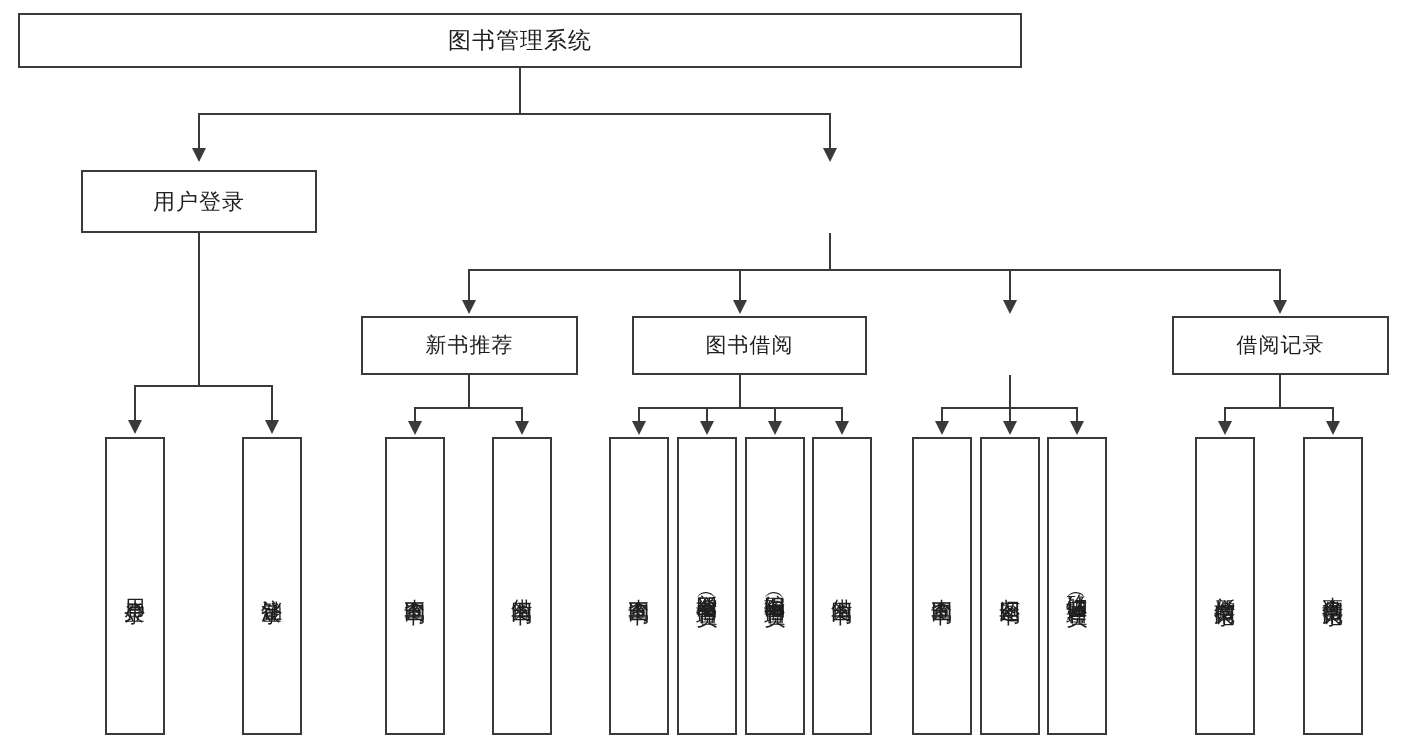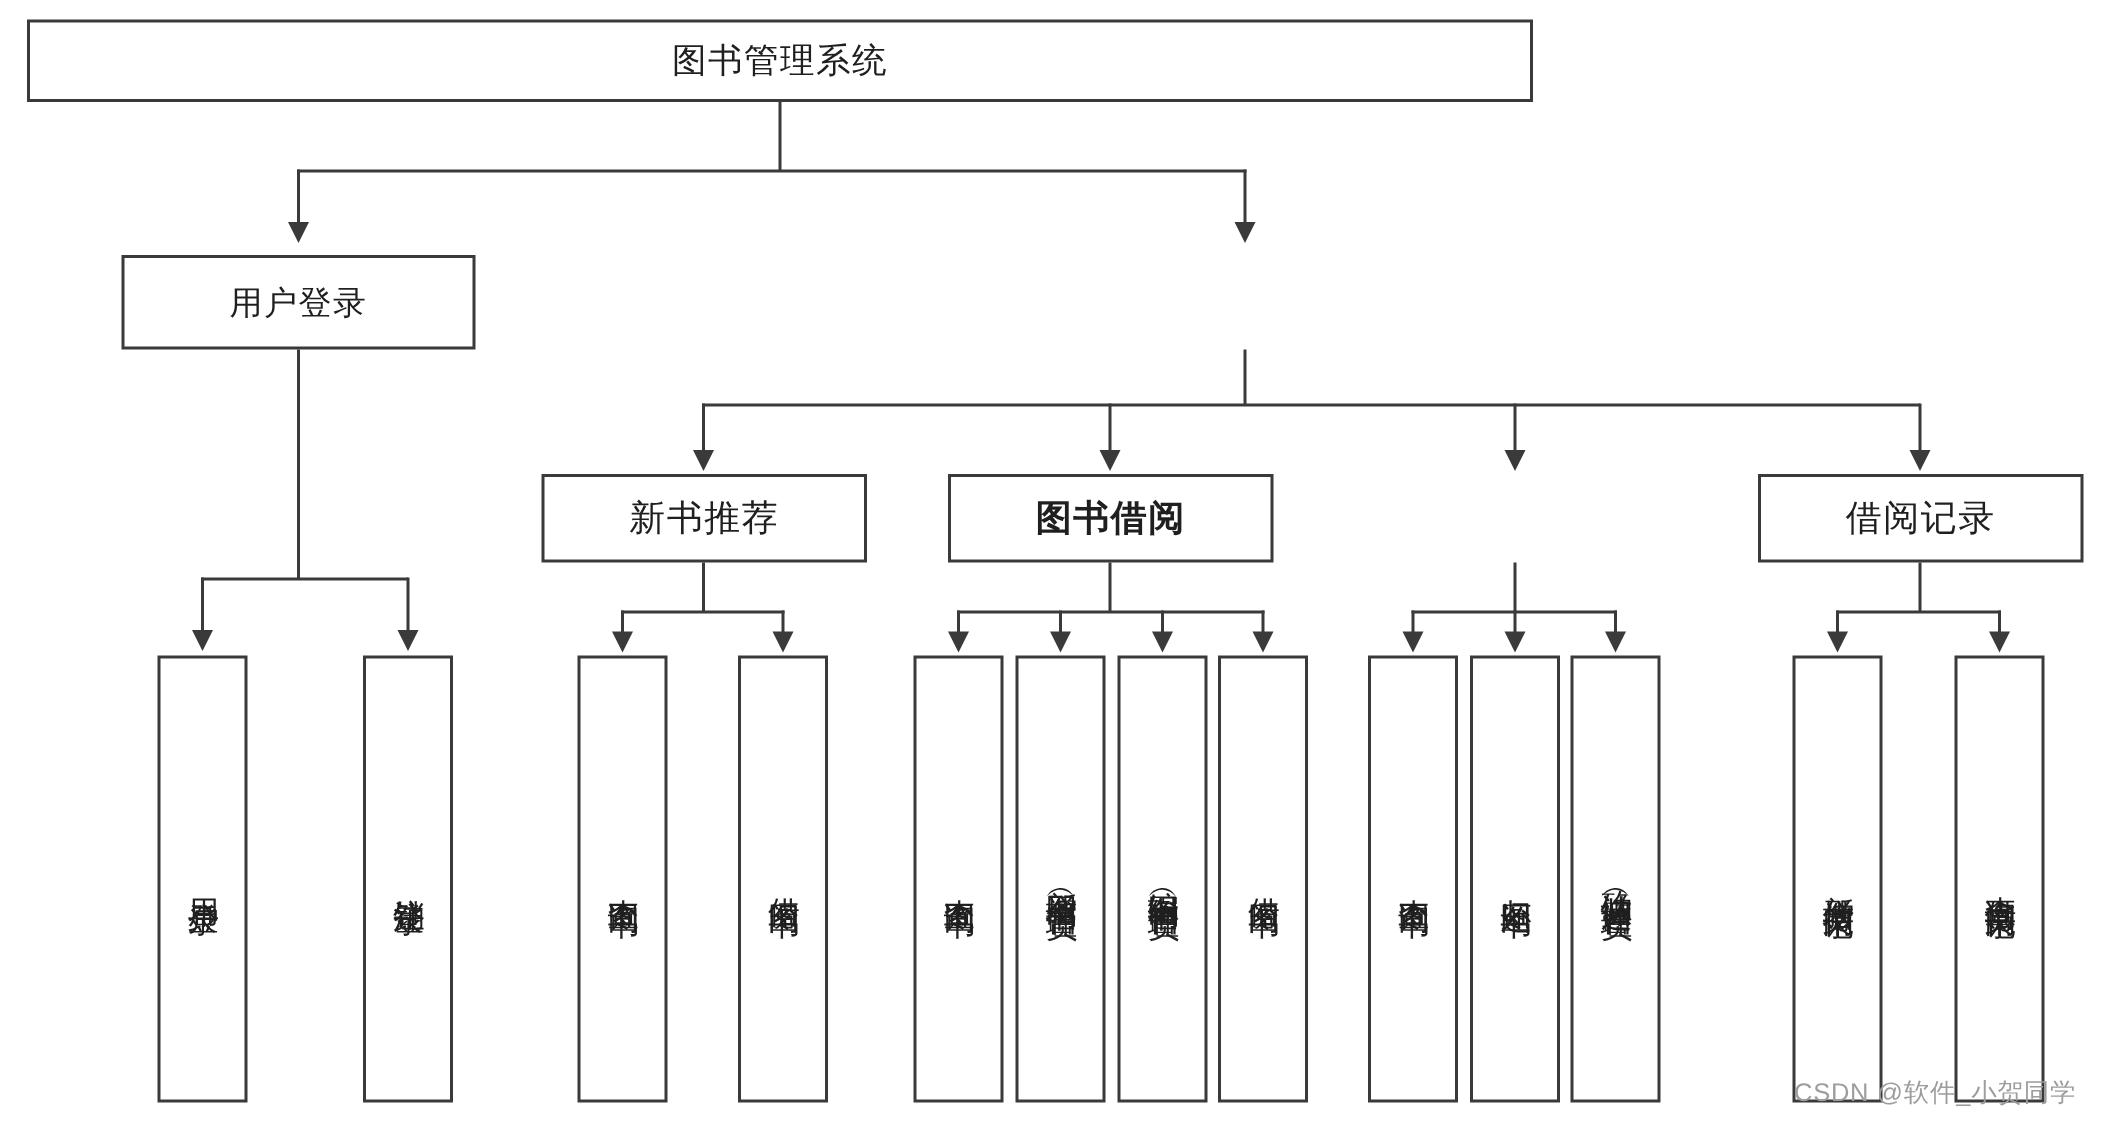--- a/index.html
+++ b/index.html
@@ -29,21 +29,21 @@
     font-size:22px;
     line-height:1.15;
     letter-spacing:1px;
     color:#1f1f1f;
     white-space:nowrap;
     text-align:right;
   }
   
   .node.root .label{font-size:23px;}
   .node.mid  .label{font-size:22px;}
-  .node.grp  .label{font-size:24px;}
+  .node.grp  .label{font-size:21px;}
 
   
   .node.leaf{
     align-items:center;
     justify-content:center;
     padding:4px 0;
   }
   .node.leaf .label{
     writing-mode:vertical-rl;
     text-orientation:upright;
@@ -108,21 +108,21 @@
   <div class="vline" style="left:1009px;top:269px;height:32px;"></div>
   <div class="vline" style="left:1279px;top:269px;height:32px;"></div>
   <div class="arrow" style="left:462px;top:300px;"></div>
   <div class="arrow" style="left:733px;top:300px;"></div>
   <div class="arrow" style="left:1003px;top:300px;"></div>
   <div class="arrow" style="left:1273px;top:300px;"></div>
 
   <div class="node grp" style="left:361px;top:316px;width:217px;height:59px;">
     <span class="label">新书推荐</span>
   </div>
-  <div class="node grp" style="left:632px;top:316px;width:217px;height:59px;font-weight:bold;">
+  <div class="node grp" style="left:632px;top:316px;width:235px;height:59px;">
     <span class="label">图书借阅</span>
   </div>
   <div class="node grp" style="left:1172px;top:316px;width:217px;height:59px;">
     <span class="label">借阅记录</span>
   </div>
 
   <div class="vline" style="left:468px;top:375px;height:33px;"></div>
   <div class="hline" style="left:414px;top:407px;width:109px;"></div>
   <div class="vline" style="left:414px;top:407px;height:16px;"></div>
   <div class="vline" style="left:521px;top:407px;height:16px;"></div>
@@ -193,15 +193,14 @@
     <span class="label">确认归还（管理员）</span>
   </div>
 
   <div class="node leaf" style="left:1195px;top:437px;width:60px;height:298px;">
     <span class="label">新增借阅记录</span>
   </div>
   <div class="node leaf" style="left:1303px;top:437px;width:60px;height:298px;">
     <span class="label">查询借阅记录</span>
   </div>
 
-  <div id="watermark" style="left:1196px;top:717px;">CSDN @软件_小贺同学</div>
 
 </div>
 
 </body></html>

